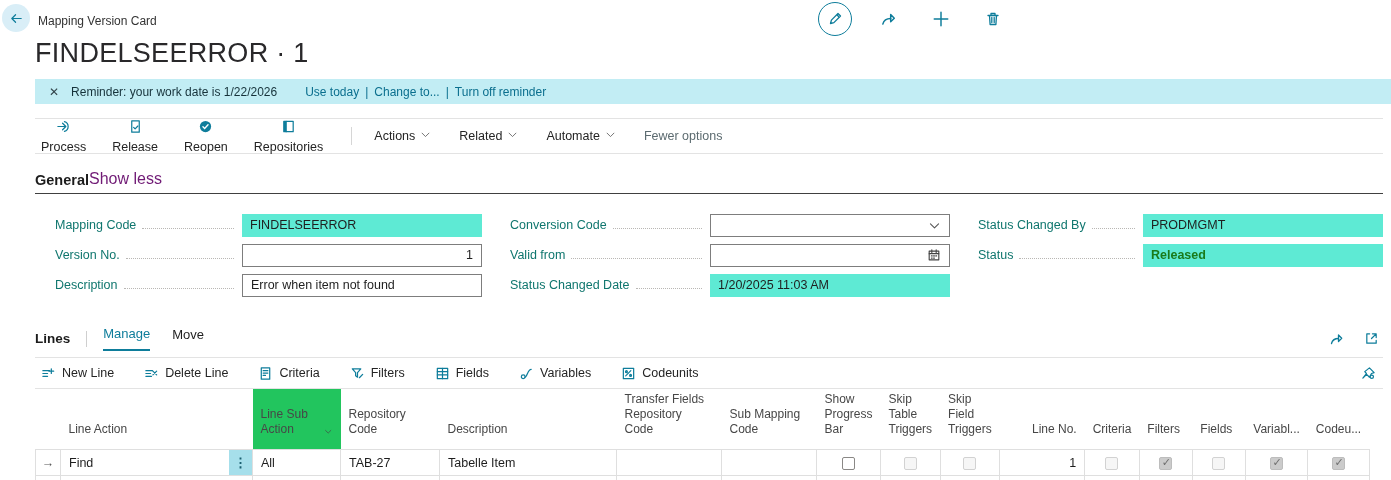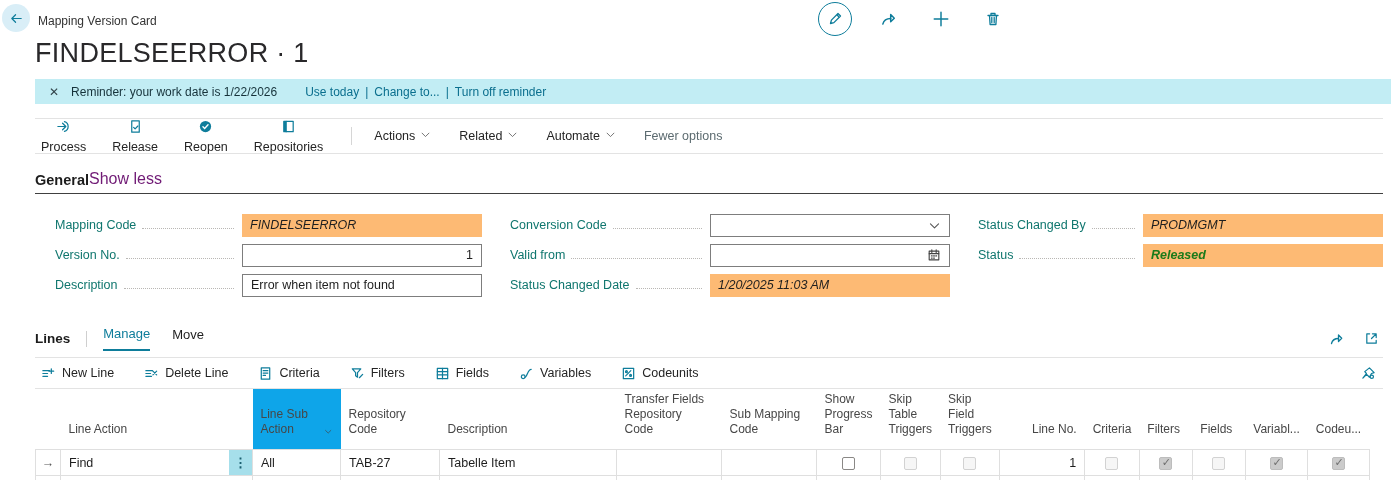--- a/index.html
+++ b/index.html
@@ -40,21 +40,21 @@
   .section-head { margin:16px 8px 0 35px; display:flex; align-items:flex-end; 
     border-bottom:1px solid #404040; padding-bottom:5px; }
   .section-head h2 { font-size:14.5px; font-weight:700; color:#1c1c1c; }
   .show-less { font-size:16px; color:#701a75; cursor:pointer; }
 
   .gen-grid { margin:16px 8px 0 35px; display:grid; grid-template-columns:447px 460px 425px; column-gap:8px; }
   .field-row { display:flex; align-items:center; height:30px; }
   .field-label { font-size:12.5px; color:#0f766e; white-space:nowrap;margin-left:20px; }
   .leader { flex:1; border-bottom:1px dotted #b9b7b4; height:55%; margin:0 8px 8px 6px; }
   .ctrl { width:240px; height:23px; font-size:12.5px; display:flex; align-items:center; padding:0 8px; }
-  .ctrl.readonly { background:#fdba74; color:#1f1f1f;font-style:italic; }
+  .ctrl.readonly { background:#5eead4; color:#1f1f1f; }
   .ctrl.editable { background:#fff; border:1px solid #7d7d7d; }
   .ctrl.right { justify-content:flex-end; }
   .ctrl .grow { flex:1; }
   .ctrl .in-icon { display:flex; align-items:center; }
   .val-green { color:#1a7a1a; font-weight:700; }
 
   
   .lines-head { margin:26px 8px 0 35px; display:flex; align-items:center; }
   .lines-title { font-size:13.5px; font-weight:700; color:#1c1c1c; }
   .lh-sep { width:1px; height:16px; background:#cfcfcf; margin:0 16px; }
@@ -67,21 +67,21 @@
     display:flex; align-items:center; font-size:12.5px; color:#242424; }
   .lt-item { display:flex; align-items:center; gap:6px; margin-right:30px; cursor:pointer; }
   .lt-item:first-child { margin-left:6px; }
   .lines-toolbar .spacer { flex:1; }
 
   
   table.grid { margin-left:35px; border-collapse:collapse; table-layout:fixed; font-size:12.5px; }
   .grid th { font-weight:400; font-size:12px; color:#474747; text-align:left; vertical-align:bottom;
     padding:3px 8px 12px 8px; height:44px; line-height:1.25; }
   .grid th.num, .grid td.num { text-align:right; }
-  .grid th.hl { background:#0ea5e9; }
+  .grid th.hl { background:#22c55e; }
   .grid th .th-flex { display:flex; align-items:flex-end; justify-content:space-between; }
   .grid td { border:1px solid #dfdfdf; height:26px; padding:0 8px; color:#1d1d1d; background:#fff; }
   .grid tr.empty-row td { height:21px; }
   .grid td.marker { text-align:center; color:#555; padding:0; }
   .grid td.cell-flex { padding:0; }
   .cf { display:flex; height:100%; align-items:stretch; }
   .cf .txt { flex:1; display:flex; align-items:center; padding:0 8px; }
   .row-menu { width:23px; background:#a6dfeb; color:#1b5f70; display:flex; align-items:center; justify-content:center;
     font-size:13px; font-weight:700; cursor:pointer; }
   .grid td.center { text-align:center; }

